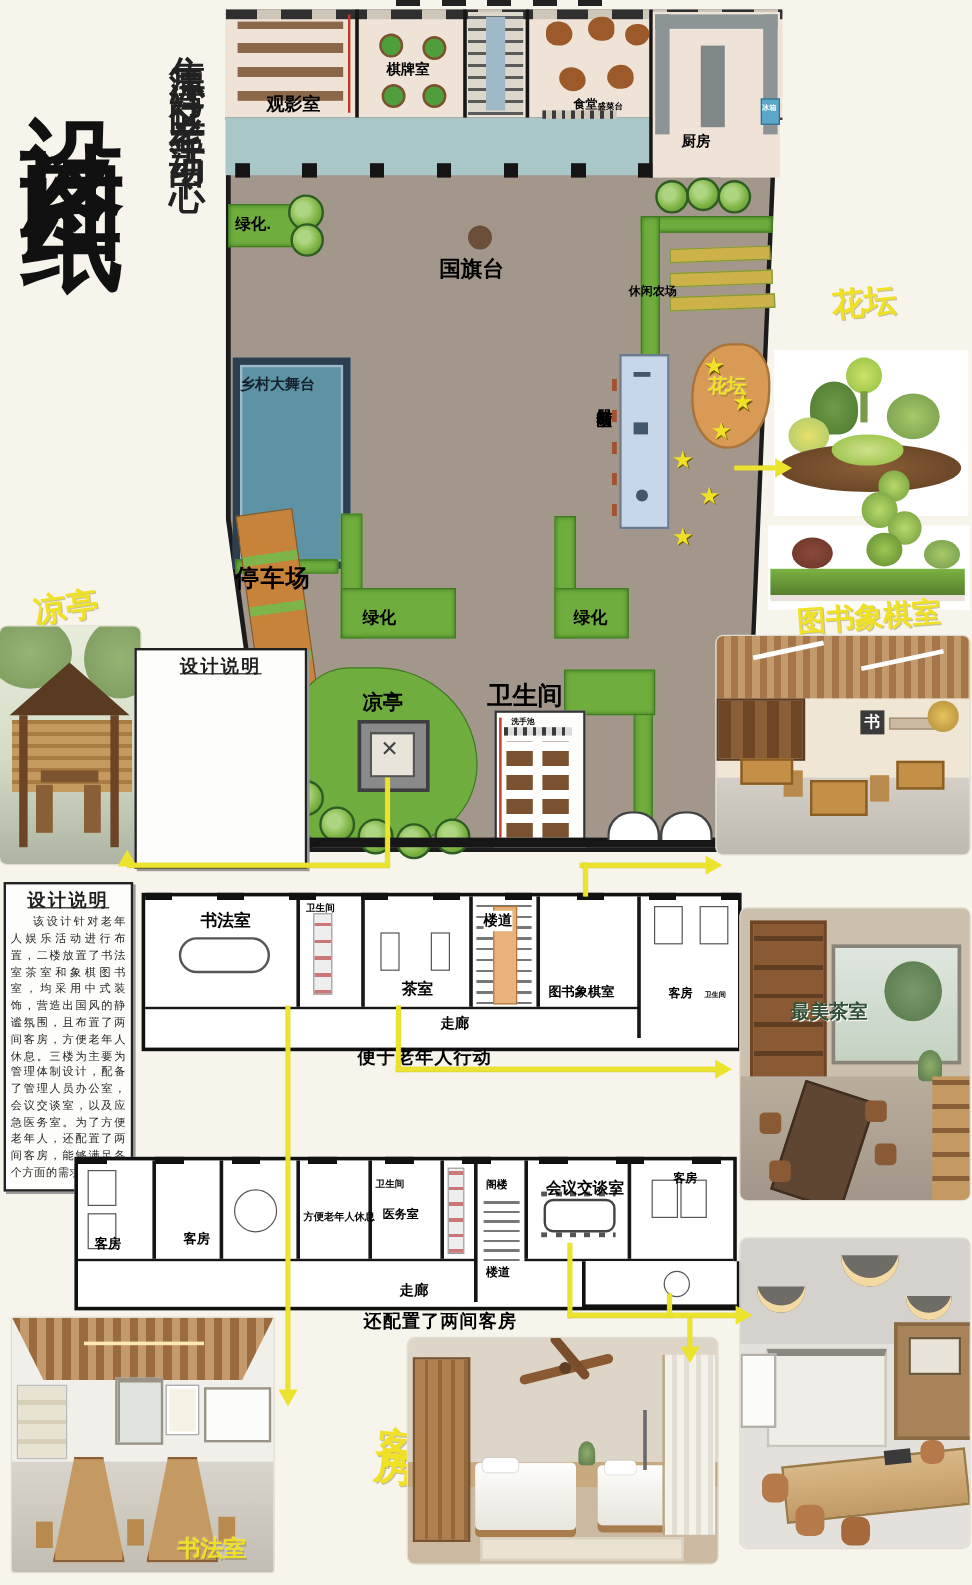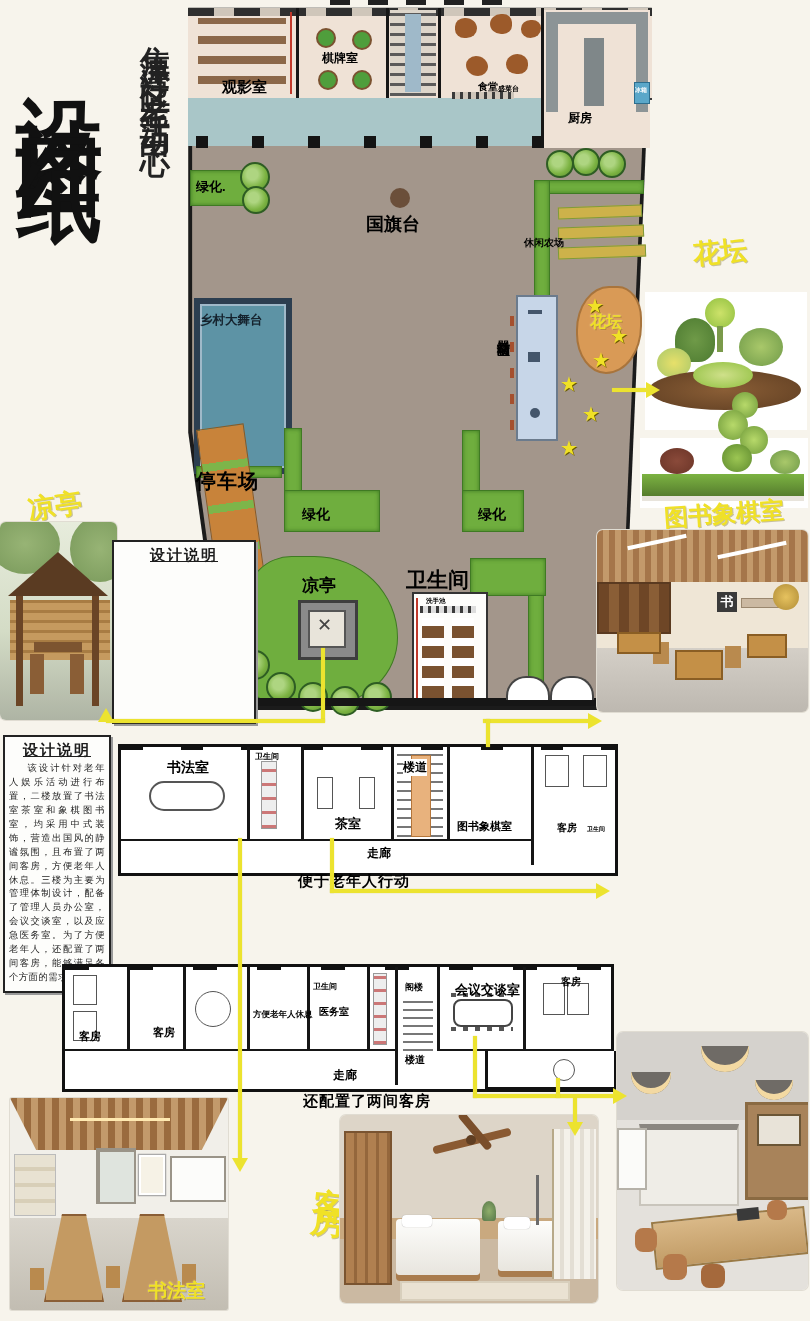--- a/index.html
+++ b/index.html
@@ -260,20 +260,36 @@
     <div class="ab lb" style="left:134px;top:4px;font-size:8px;">卫生间</div>
     <div class="ab lb" style="left:214px;top:68px;font-size:13px;">茶室</div>
     <div class="ab lb" style="left:282px;top:12px;font-size:12px;background:#fff;">楼道</div>
     <div class="ab lb" style="left:336px;top:72px;font-size:11px;">图书象棋室</div>
     <div class="ab lb" style="left:436px;top:74px;font-size:10px;">客房</div>
     <div class="ab lb" style="left:466px;top:78px;font-size:6px;">卫生间</div>
     <div class="ab lb" style="left:246px;top:98px;font-size:12px;">走廊</div>
   </div>
   <div class="ab lb" style="left:298px;top:872px;font-size:15px;letter-spacing:1px;">便于老年人行动</div>
 
+  <div class="ab ph" style="left:617px;top:757px;width:191px;height:243px;background:#cbbfae;">
+    <div class="ab" style="left:8px;top:10px;width:58px;height:130px;border:3px solid #6e4626;
+         background:repeating-linear-gradient(0deg,#8a5a34 0 20px,#5f3e22 20px 24px);"></div>
+    <div class="ab" style="left:76px;top:30px;width:102px;height:94px;background:linear-gradient(#dfe6df,#c4d2c2);border:3px solid #8a8478;"></div>
+    <div class="ab" style="left:120px;top:44px;width:48px;height:50px;border-radius:50%;background:radial-gradient(#7a9a6a,#55764a);"></div>
+    <div class="ab" style="left:0;top:140px;width:191px;height:103px;background:linear-gradient(#b9ad9c,#a2968a);"></div>
+    <div class="ab" style="left:38px;top:150px;width:58px;height:92px;background:#5f4632;transform:rotate(18deg);border:2px solid #3f2e20;"></div>
+    <div class="ab" style="left:16px;top:170px;width:18px;height:18px;background:#8a5a34;border-radius:4px;"></div>
+    <div class="ab" style="left:104px;top:160px;width:18px;height:18px;background:#8a5a34;border-radius:4px;"></div>
+    <div class="ab" style="left:112px;top:196px;width:18px;height:18px;background:#8a5a34;border-radius:4px;"></div>
+    <div class="ab" style="left:24px;top:210px;width:18px;height:18px;background:#8a5a34;border-radius:4px;"></div>
+    <div class="ab" style="left:148px;top:118px;width:20px;height:26px;border-radius:50% 50% 20% 20%;background:radial-gradient(#8fae6a,#55764a);"></div>
+    <div class="ab" style="left:160px;top:140px;width:31px;height:103px;
+         background:repeating-linear-gradient(0deg,#c49a62 0 16px,#8a5e36 16px 20px);"></div>
+    <div class="ab lb" style="left:42px;top:76px;font-size:16px;color:#2f4f38;text-shadow:1px 1px 0 #fff;">最美茶室</div>
+  </div>
 
   <div class="ab planwall" style="left:62px;top:964px;width:546px;height:122px;">
     <div class="ab" style="left:0;top:-3px;width:546px;height:6px;
          background:repeating-linear-gradient(90deg,#111 0 24px,transparent 24px 64px);"></div>
     <div class="ab w" style="left:62px;top:0;width:3px;height:82px;"></div>
     <div class="ab w" style="left:118px;top:0;width:3px;height:82px;"></div>
     <div class="ab w" style="left:182px;top:0;width:3px;height:82px;"></div>
     <div class="ab w" style="left:242px;top:0;width:3px;height:82px;"></div>
     <div class="ab w" style="left:302px;top:0;width:3px;height:82px;"></div>
     <div class="ab w" style="left:330px;top:0;width:3px;height:118px;"></div>

